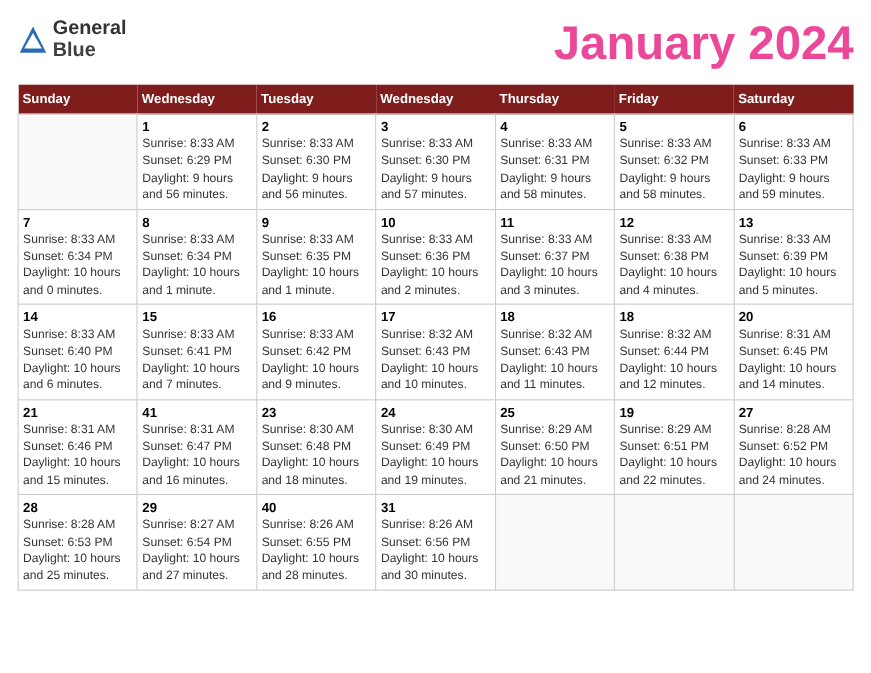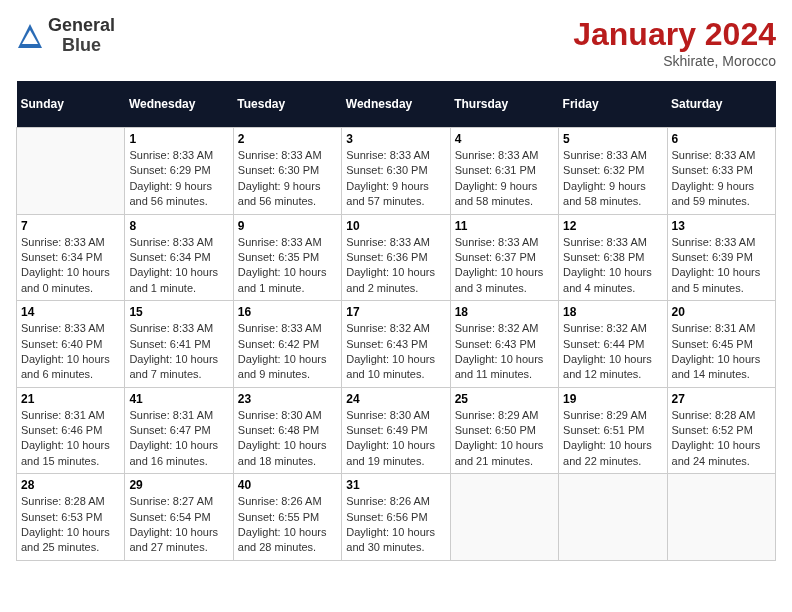--- a/index.html
+++ b/index.html
@@ -17,59 +17,58 @@
       margin-bottom: 12px;
     }
     .logo {
       display: flex;
       align-items: center;
     }
     .logo-text {
       display: flex;
       flex-direction: column;
       line-height: 1.1;
-      align-items: center;
     }
     .logo-general {
       font-size: 18px;
       font-weight: bold;
       color: #333;
     }
     .logo-blue {
       font-size: 18px;
       font-weight: bold;
       color: #404040;
     }
     .logo-icon {
       width: 28px;
       height: 28px;
       margin-right: 4px;
     }
     .title-block {
       text-align: right;
     }
     .month-title {
-      font-size: 32px;
-      font-weight: bold;
-      color: #b91c1c;
+      font-size: 43px;
+      font-weight: bold;
+      color: #ec4899;
       margin-left: 32px;
     }
     .subtitle {
       font-size: 14px;
       color: #555;
     }
     table {
       width: 100%;
       border-collapse: collapse;
       font-size: 11px;
     }
     thead tr th {
-      background-color: #0f172a;
+      background-color: #7f1d1d;
       color: #fff;
-      padding: 16px 4px;
+      padding: 6px 4px;
       text-align: left;
       font-size: 12px;
       font-weight: bold;
     }
     tbody tr td {
       border: 1px solid #ccc;
       vertical-align: top;
       padding: 4px;
       height: 80px;
       width: 106px;
@@ -101,21 +100,20 @@
       <polygon points="14,2 26,26 2,26" fill="#2a6bb5"></polygon>
       <polygon points="14,8 22,22 6,22" fill="#fff"></polygon>
     </svg>
     <div class="logo-text">
       <span class="logo-general">General</span>
       <span class="logo-blue">Blue</span>
     </div>
   </div>
   <div class="title-block">
     <div class="month-title">January 2024</div>
-    <div class="subtitle">Skhirate, Morocco</div>
   </div>
 </div>
 
 <table>
   <thead>
     <tr>
     <th>Sunday</th>
         <th>Wednesday</th>
         <th>Tuesday</th>
         <th>Wednesday</th>

